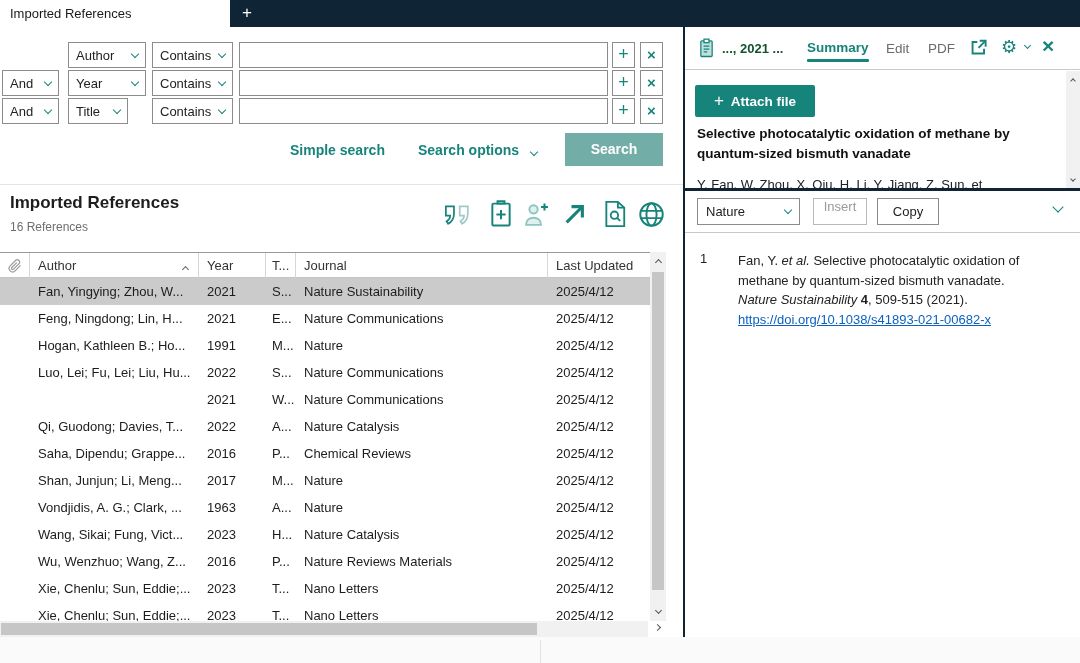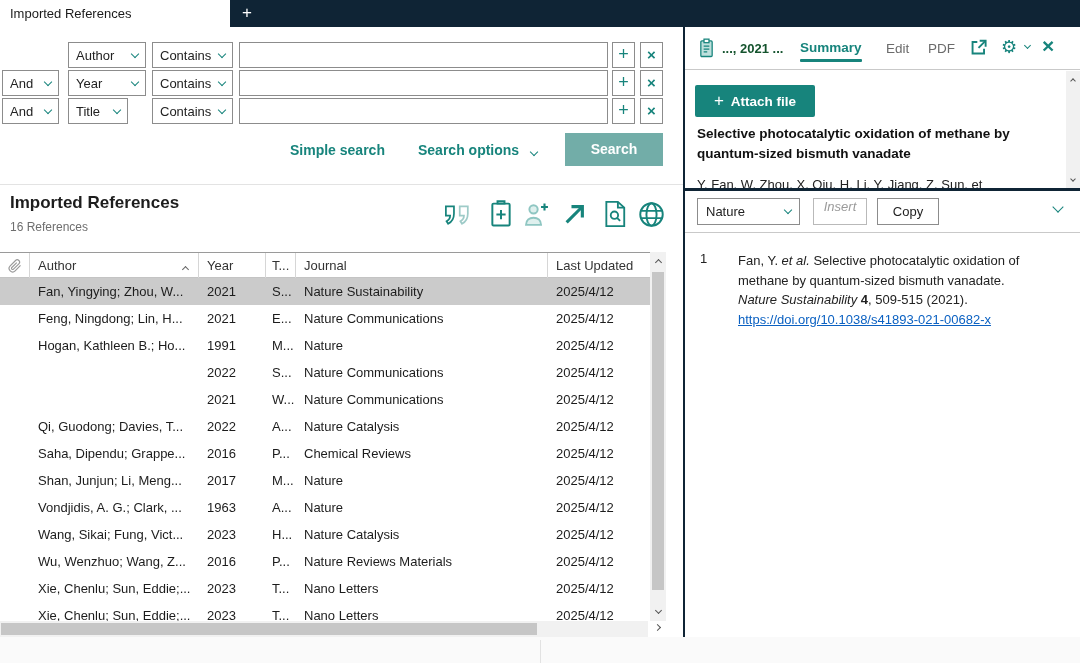--- a/index.html
+++ b/index.html
@@ -76,21 +76,21 @@
                color:#111; line-height:20px; }
   .authors-clip { left:685px; top:70px; width:300px; height:119px; overflow:hidden; }
   .ref-authors { position:absolute; left:12px; top:107px; width:350px; font-size:13px; color:#222; }
   .navy-div { left:685px; top:188px; width:395px; height:3px; background:var(--navy,#0f2435); }
   .cit-bar { left:685px; top:191px; width:395px; height:42px; border-bottom:1px solid #c9c9c9; background:#fff; }
   .style-select { position:absolute; left:12px; top:7px; width:103px; height:27px; border:1px solid #8c8c8c;
                   font-size:13px; display:flex; align-items:center; justify-content:space-between;
                   padding:0 8px; cursor:pointer; background:#fff; }
   .btn { position:absolute; top:7px; height:27px; border:1px solid #8c8c8c; background:#fff;
          font-size:13px; text-align:center; cursor:pointer; }
-  .btn.disabled { color:#9a9a9a; border-color:#b9b9b9;font-style:italic; }
+  .btn.disabled { color:#9a9a9a; border-color:#b9b9b9; }
   .cit-num { left:700px; top:251px; font-size:13px; color:#222; }
   .cit-text { left:738px; top:251px; width:296px; font-size:13px; line-height:19.5px; color:#222; }
   .cit-text a { color:var(--link,#0b61c2); text-decoration:underline; word-break:break-all; }
 
   .bottom-strip { left:0; top:637px; width:1080px; height:26px; background:#fafafa; }
   .bottom-vline { left:540px; top:640px; width:1px; height:23px; background:#e2e2e2; }
 </style>
 </head>
 <body>
 
@@ -243,20 +243,21 @@
       <div class="trow">
         <div class="tcell c-clip"></div>
         <div class="tcell c-author">Hogan, Kathleen B.; Ho...</div>
         <div class="tcell c-year">1991</div>
         <div class="tcell c-type">M...</div>
         <div class="tcell c-journal">Nature</div>
         <div class="tcell c-updated">2025/4/12</div>
       </div>
       <div class="trow">
         <div class="tcell c-clip"></div>
+        <div class="tcell c-author">Luo, Lei; Fu, Lei; Liu, Hu...</div>
         <div class="tcell c-year">2022</div>
         <div class="tcell c-type">S...</div>
         <div class="tcell c-journal">Nature Communications</div>
         <div class="tcell c-updated">2025/4/12</div>
       </div>
       <div class="trow">
         <div class="tcell c-clip"></div>
         <div class="tcell c-year">2021</div>
         <div class="tcell c-type">W...</div>
         <div class="tcell c-journal">Nature Communications</div>
@@ -349,21 +350,21 @@
 
   <div class="abs dp-header">
     <span class="abs icon" style="left:13px;top:10px">
       <svg width="17" height="22" viewBox="0 0 24 28" fill="none" stroke="#17847c" stroke-width="1.8">
         <rect x="4" y="4" width="16" height="22" rx="1.5" fill="#bfe0dd"></rect>
         <rect x="8.5" y="1.5" width="7" height="5" fill="#fff"></rect>
         <path d="M8 11.5h8M8 15.5h8M8 19.5h5"></path>
       </svg>
     </span>
     <span class="abs dp-title" style="left:37px;top:14px">..., 2021 ...</span>
-    <span class="abs dp-tab active" style="left:115px;top:13px">Summary</span>
+    <span class="abs dp-tab active" style="left:122px;top:13px">Summary</span>
     <span class="abs dp-tab" style="left:201px;top:14px">Edit</span>
     <span class="abs dp-tab" style="left:243px;top:14px">PDF</span>
     <span class="abs icon" style="left:284px;top:11px">
       <svg width="19" height="19" viewBox="0 0 24 24" fill="none" stroke="#17847c" stroke-width="2.4">
         <path d="M10.5 5H4.5v14.5H19v-6"></path>
         <path d="M13.5 3.5H21V11"></path>
         <path d="M20.5 4 12 12.5"></path>
       </svg>
     </span>
     <span class="abs" style="left:316px;top:9px;font-size:18px;color:#17847c">⚙</span>

